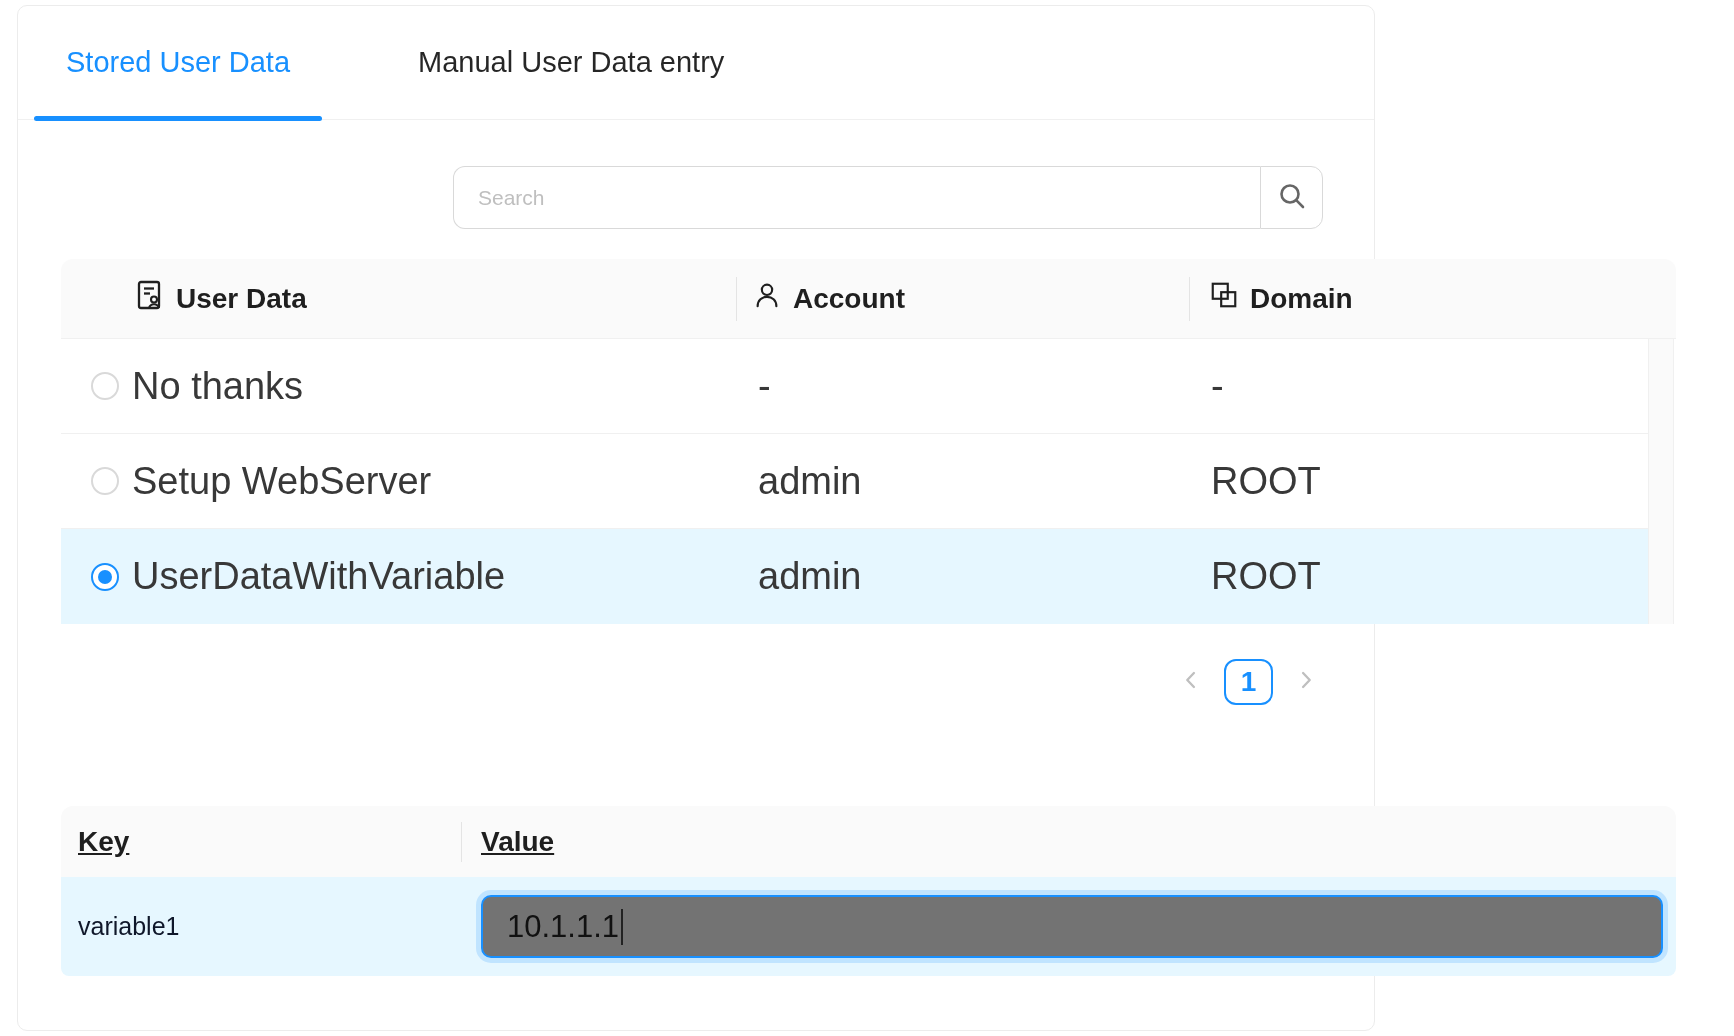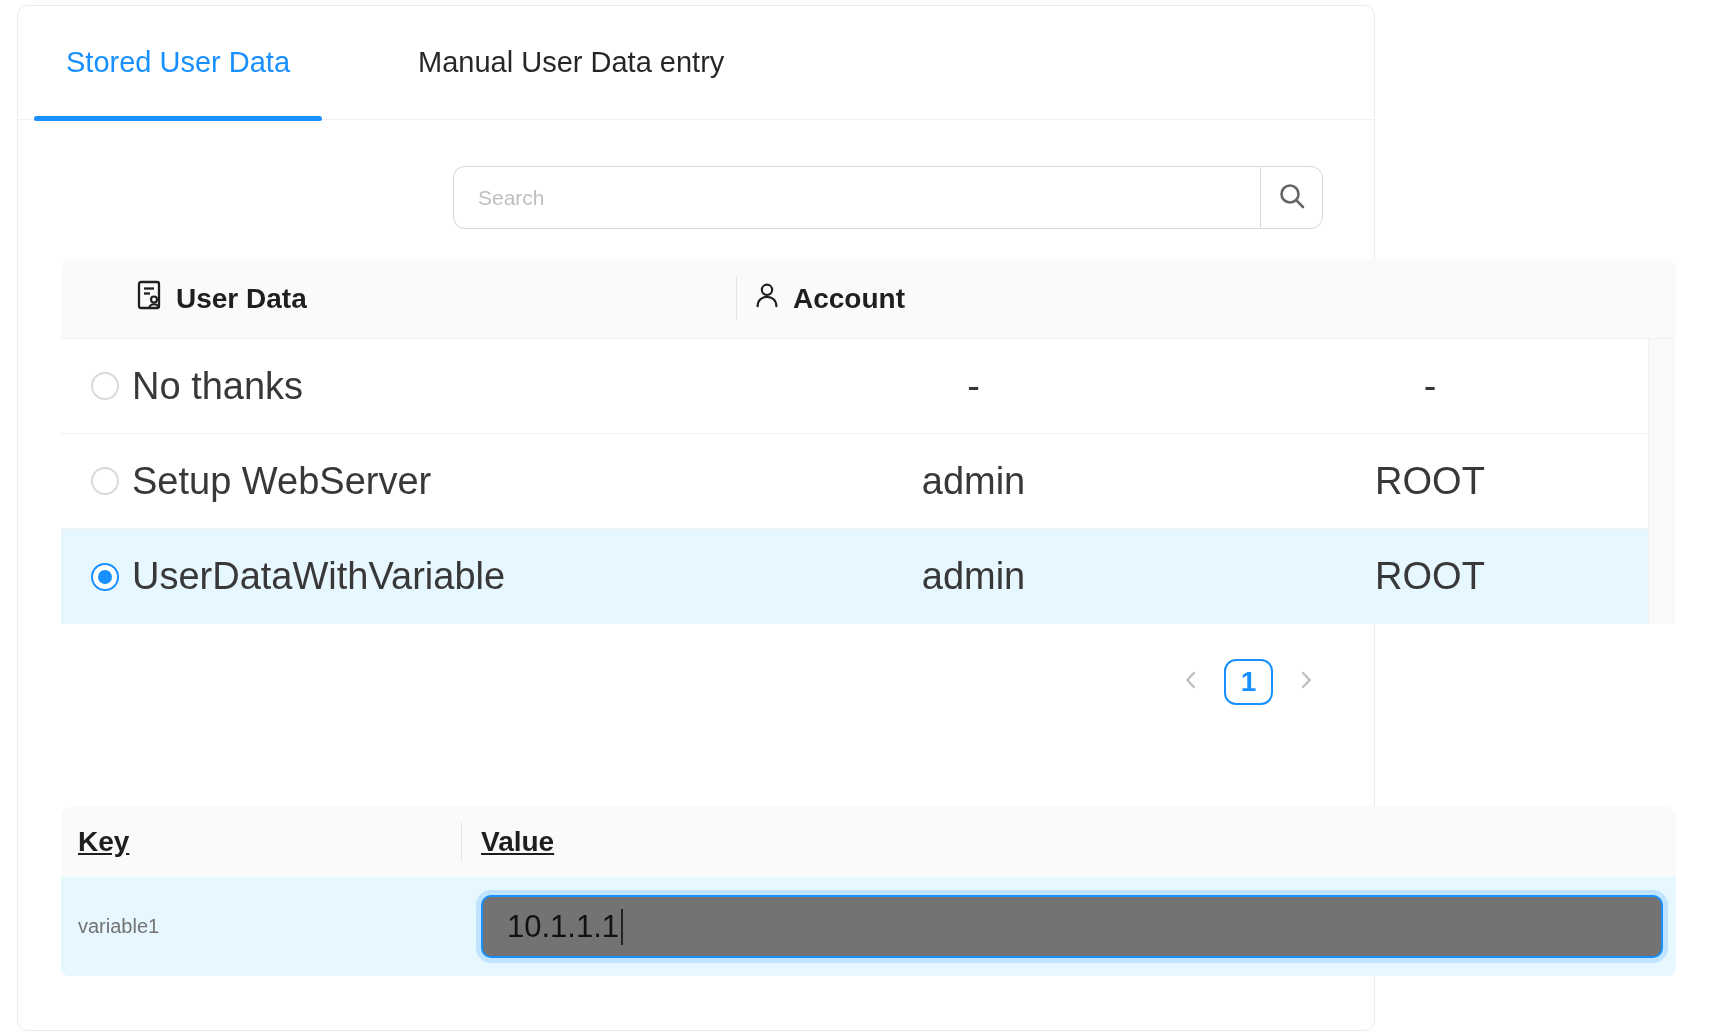--- a/index.html
+++ b/index.html
@@ -24,21 +24,21 @@
     display:flex; }
   .search-input { flex:1; height:63px; border:1px solid #d9d9d9; border-right:none;
     border-radius:12px 0 0 12px; padding:0 24px; font-size:21px; outline:none;
     font-family:inherit; color:rgba(0,0,0,0.85); }
   .search-input::placeholder { color:#bfbfbf; }
   .search-btn { width:63px; height:63px; background:#fff; border:1px solid #d9d9d9;
     border-radius:0 12px 12px 0; display:flex; align-items:center; justify-content:center;
     cursor:pointer; }
 
   
-  .data-table { position:absolute; top:253px; left:43px; width:1615px;text-align:center; }
+  .data-table { position:absolute; top:253px; left:43px; width:1615px; }
   .thead { height:80px; background:#fafafa; border-radius:12px 12px 0 0;
     border-bottom:1px solid #f0f0f0; display:flex; align-items:center; }
   .th { display:flex; align-items:center; gap:11px; font-size:28px; font-weight:600;
     color:#1f1f1f; position:relative; height:100%; }
   .th svg { flex:0 0 auto; }
   .th1 { width:675px; padding-left:72px; }
   .th2 { width:453px; padding-left:16px; }
   .th3 { flex:1; padding-left:20px; }
   .th2::before, .th3::before { content:""; position:absolute; left:0; top:18px;
     width:1px; height:44px; background:#e4e4e4; }
@@ -72,21 +72,21 @@
   .kv-head { height:71px; background:#fafafa; border-radius:12px 12px 0 0;
     display:flex; align-items:center; }
   .kv-th { font-size:28px; font-weight:600; color:#1f1f1f; position:relative; height:100%;
     display:flex; align-items:center;text-decoration:underline; }
   .kv-th.key { width:400px; padding-left:17px; }
   .kv-th.val { flex:1; padding-left:20px; }
   .kv-th.val::before { content:""; position:absolute; left:0; top:16px; width:1px;
     height:40px; background:#e4e4e4; }
   .kv-row { height:99px; background:#e6f7ff; border-radius:0 0 8px 8px; display:flex;
     align-items:center; }
-  .kv-key { width:400px; padding-left:17px; font-size:20px; color:#737373; }
+  .kv-key { width:400px; padding-left:17px; font-size:25px; color:#0f172a; }
   .kv-value-cell { flex:1; padding-left:20px; padding-right:13px; display:flex; }
   .value-input { flex:1; height:63px; background:#737373; border:2.5px solid #1890ff;
     border-radius:10px; box-shadow:0 0 0 5px rgba(24,144,255,0.18);
     display:flex; align-items:center; padding-left:24px; font-size:31px;
     color:rgba(0,0,0,0.85); cursor:text; }
   .caret { width:2px; height:36px; background:#222; margin-left:2px; }
 
   .icon-dark { color:#1f1f1f; }
   .icon-gray { color:#666; }
 </style>
@@ -131,20 +131,29 @@
         <span>User Data</span>
       </div>
       <div class="th th2">
         <span>
           <svg width="30" height="30" viewBox="0 0 32 32" class="icon-dark">
             <circle cx="16" cy="10.5" r="5.5" fill="none" stroke="currentColor" stroke-width="2.3"></circle>
             <path d="M6 28 c0-6.5 4.6-10 10-10 s10 3.5 10 10" fill="none" stroke="currentColor" stroke-width="2.3" stroke-linecap="round"></path>
           </svg>
         </span>
         <span>Account</span>
+      </div>
+      <div class="th th3">
+        <span>
+          <svg width="30" height="30" viewBox="0 0 32 32" class="icon-dark">
+            <rect x="4" y="4" width="16" height="16" fill="none" stroke="currentColor" stroke-width="2.3"></rect>
+            <rect x="13" y="13" width="15" height="15" fill="none" stroke="currentColor" stroke-width="2.3"></rect>
+          </svg>
+        </span>
+        <span>Domain</span>
       </div>
     </div>
 
     <div class="tbody">
       <div class="tr">
         <div class="td td1">
           <span class="radio"></span>
           <span>No thanks</span>
         </div>
         <div class="td td2">-</div>

